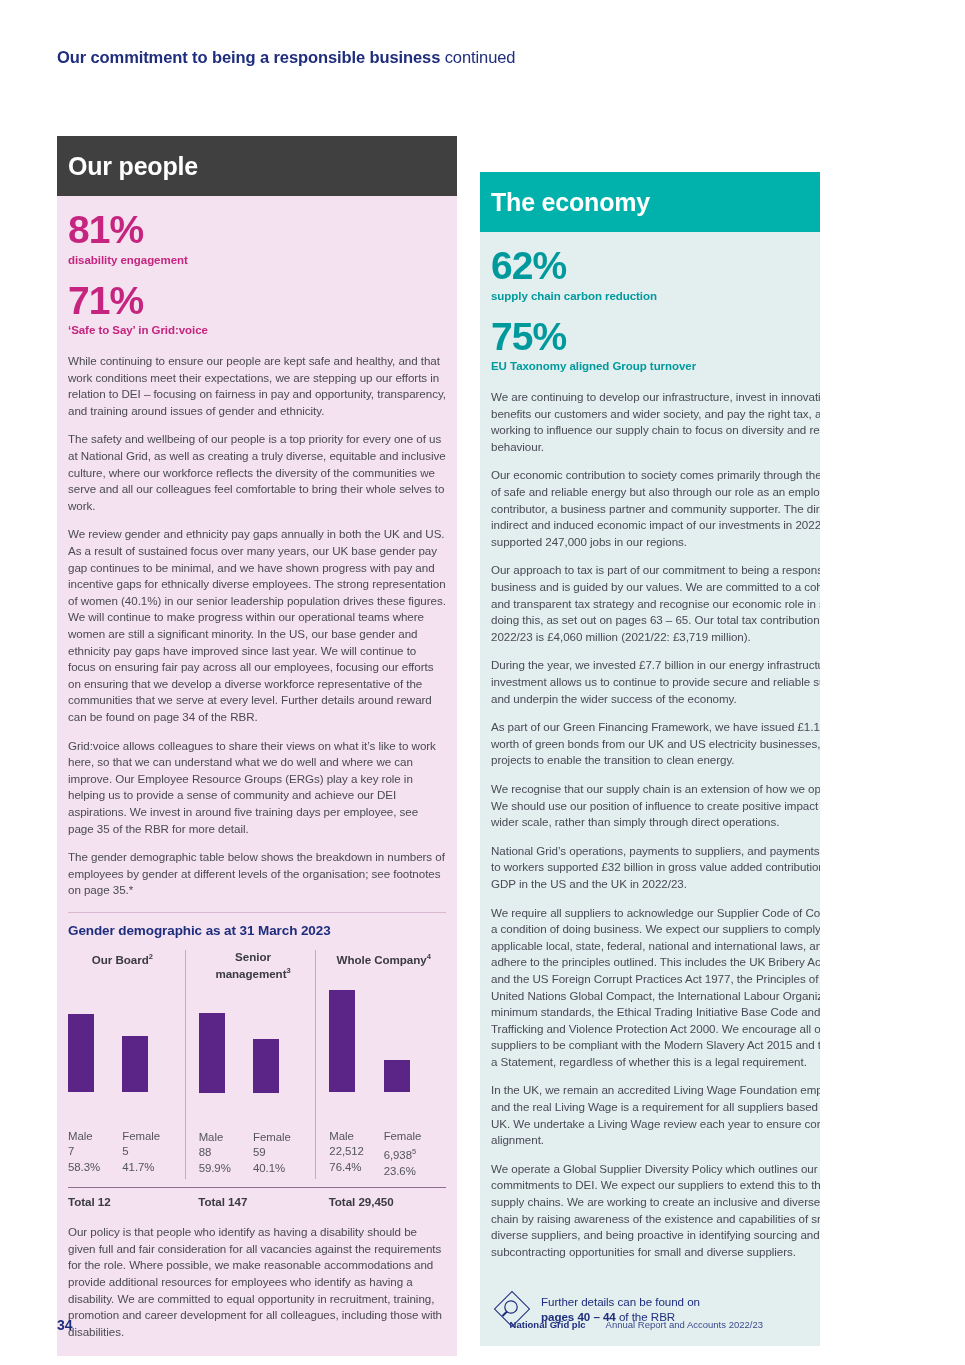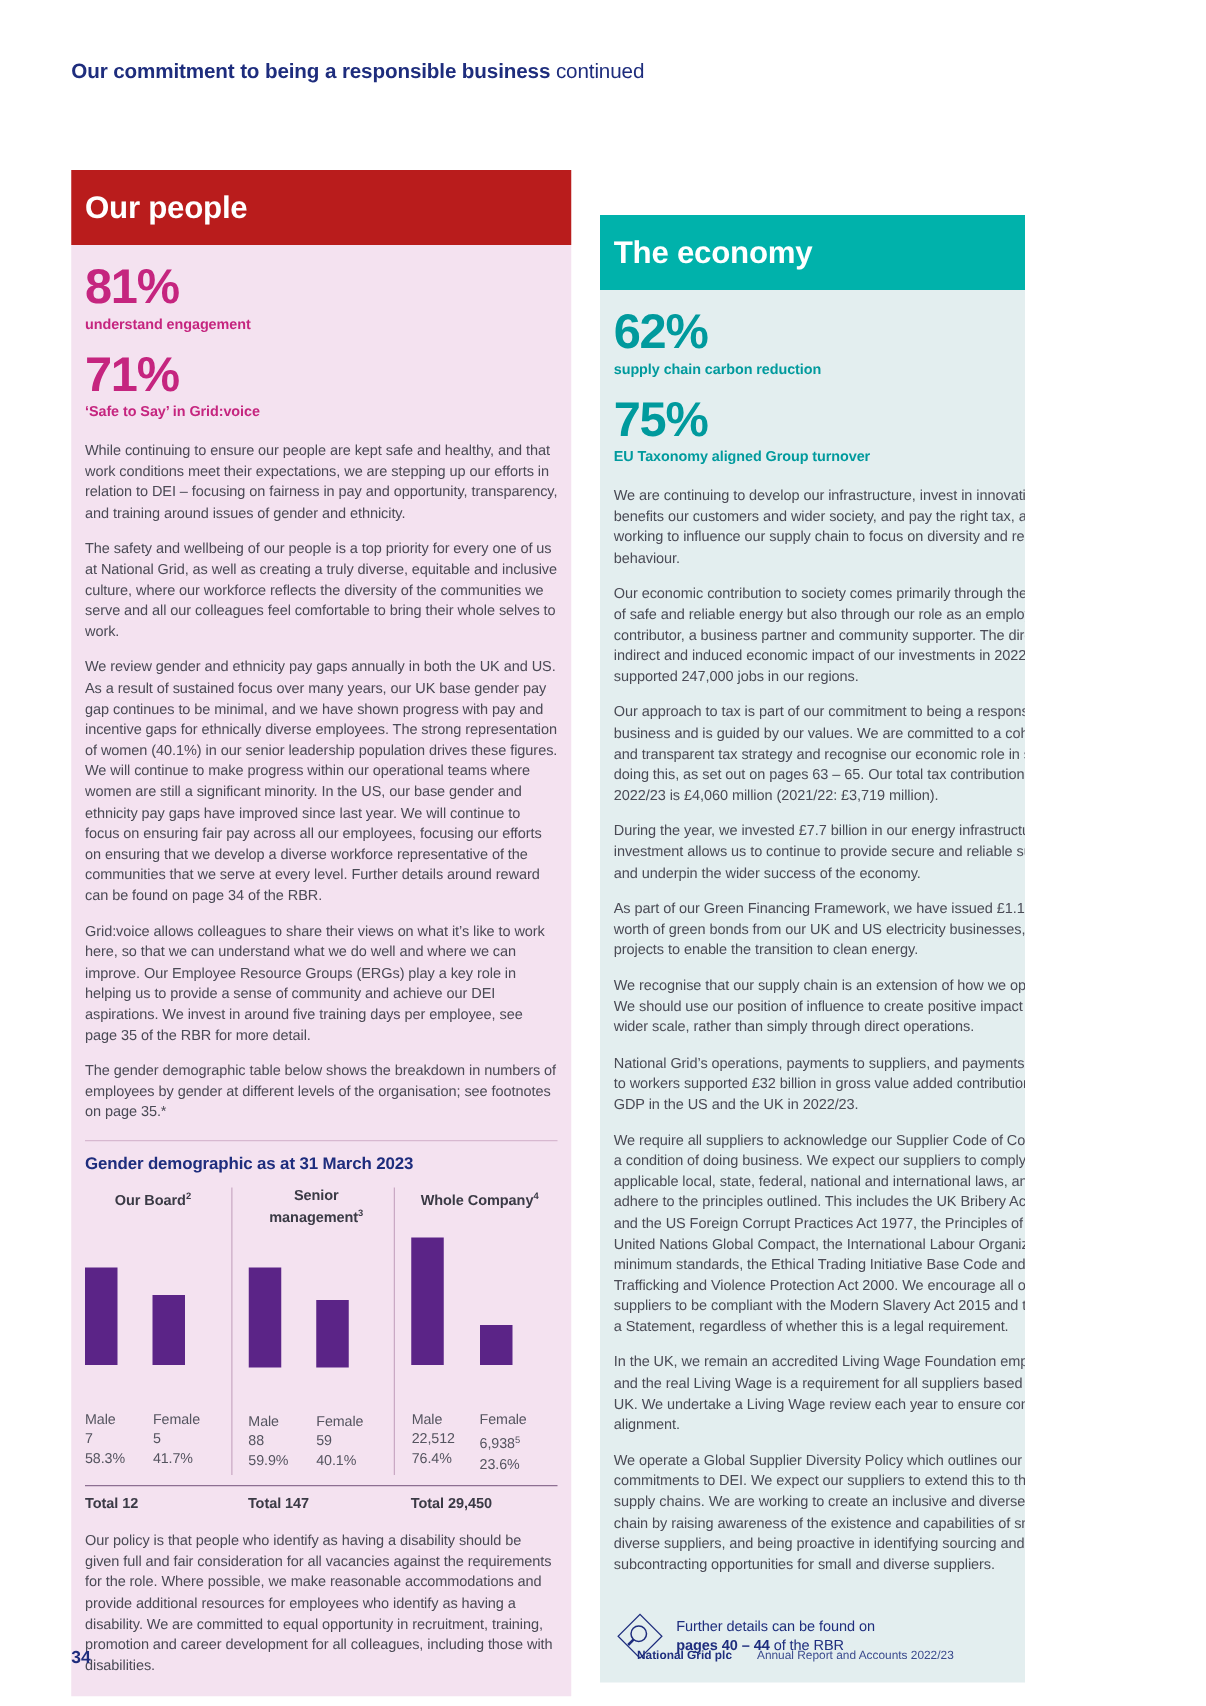--- a/index.html
+++ b/index.html
@@ -43,21 +43,21 @@
     display: flex;
     align-items: center;
     padding-left: 11px;
   }
   .panel-head h2 {
     color: #ffffff;
     font-size: 25px;
     font-weight: bold;
     letter-spacing: -0.2px;
   }
-  .panel-head-pink { background: #b91c1c; }
+  .panel-head-pink { background: #404040; }
   .panel-head-teal { background: #00b2ab; }
 
   .panel-body {
     padding: 14px 11px 16px 11px;
   }
   .panel-body-pink { background: #f4e2f0; }
   .panel-body-teal { background: #e3eeef; }
 
   .stat-num {
     font-size: 39px;
@@ -221,21 +221,21 @@
   <div class="col col-left">
 
     <div class="panel-head panel-head-pink">
       <h2>Our people</h2>
     </div>
 
     <div class="panel-body panel-body-pink">
 
       <div class="stat-block stat-pink">
         <div class="stat-num">81%</div>
-        <div class="stat-label">understand engagement</div>
+        <div class="stat-label">disability engagement</div>
       </div>
 
       <div class="stat-block stat-pink">
         <div class="stat-num">71%</div>
         <div class="stat-label">‘Safe to Say’ in Grid:voice</div>
       </div>
 
       <div class="body-copy">
         <p>While continuing to ensure our people are kept safe and healthy, and that work conditions meet their expectations, we are stepping up our efforts in relation to DEI – focusing on fairness in pay and opportunity, transparency, and training around issues of gender and ethnicity.</p>
         <p>The safety and wellbeing of our people is a top priority for every one of us at National Grid, as well as creating a truly diverse, equitable and inclusive culture, where our workforce reflects the diversity of the communities we serve and all our colleagues feel comfortable to bring their whole selves to work.</p>

